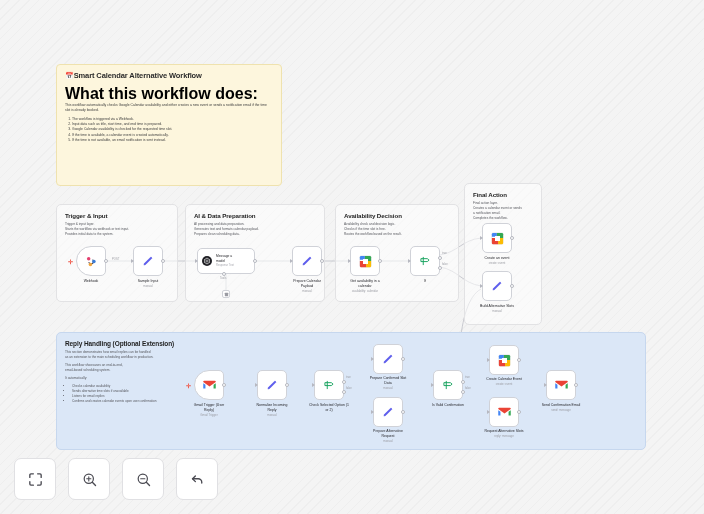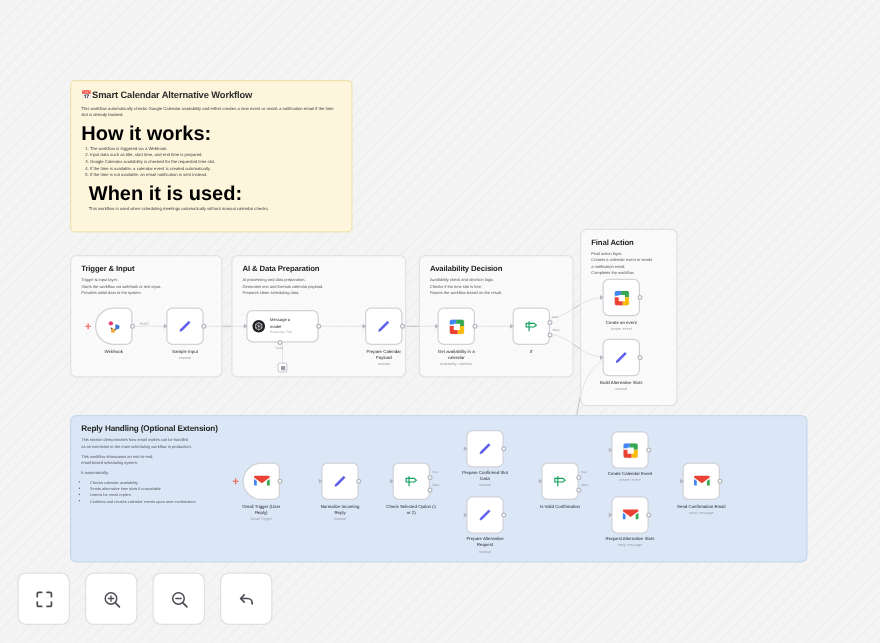--- a/index.html
+++ b/index.html
@@ -189,35 +189,31 @@
   <path class="wire" d="M463,391 C476,396 478,408 488,412"></path>
 
   <path class="wire" d="M519,360 C534,363 532,375 545,381"></path>
 </svg>
 
 <div class="sticky">
   <div class="sticky-title">
     <span class="sticky-emoji">📅</span><span>Smart Calendar Alternative Workflow</span>
   </div>
   <div class="blk">
+    <div class="lbl">What this workflow does:</div>
     <p>This workflow automatically checks Google Calendar availability and either creates a new event or sends a notification email if the time slot is already booked.</p>
   </div>
   <div class="blk">
-    <div class="lbl">How it works:</div>
     <ol>
       <li>The workflow is triggered via a Webhook.</li>
       <li>Input data such as title, start time, and end time is prepared.</li>
       <li>Google Calendar availability is checked for the requested time slot.</li>
       <li>If the time is available, a calendar event is created automatically.</li>
       <li>If the time is not available, an email notification is sent instead.</li>
     </ol>
-  </div>
-  <div class="blk indent">
-    <div class="lbl">When it is used:</div>
-    <p>This workflow is used when scheduling meetings automatically without manual calendar checks.</p>
   </div>
 
 </div>
 
 <div class="panel p-trigger">
   <div class="panel-head">
     <div class="panel-title">Trigger &amp; Input</div>
     <div class="panel-desc">
       <div>Trigger &amp; input layer.</div>
       <div>Starts the workflow via webhook or test input.</div>

